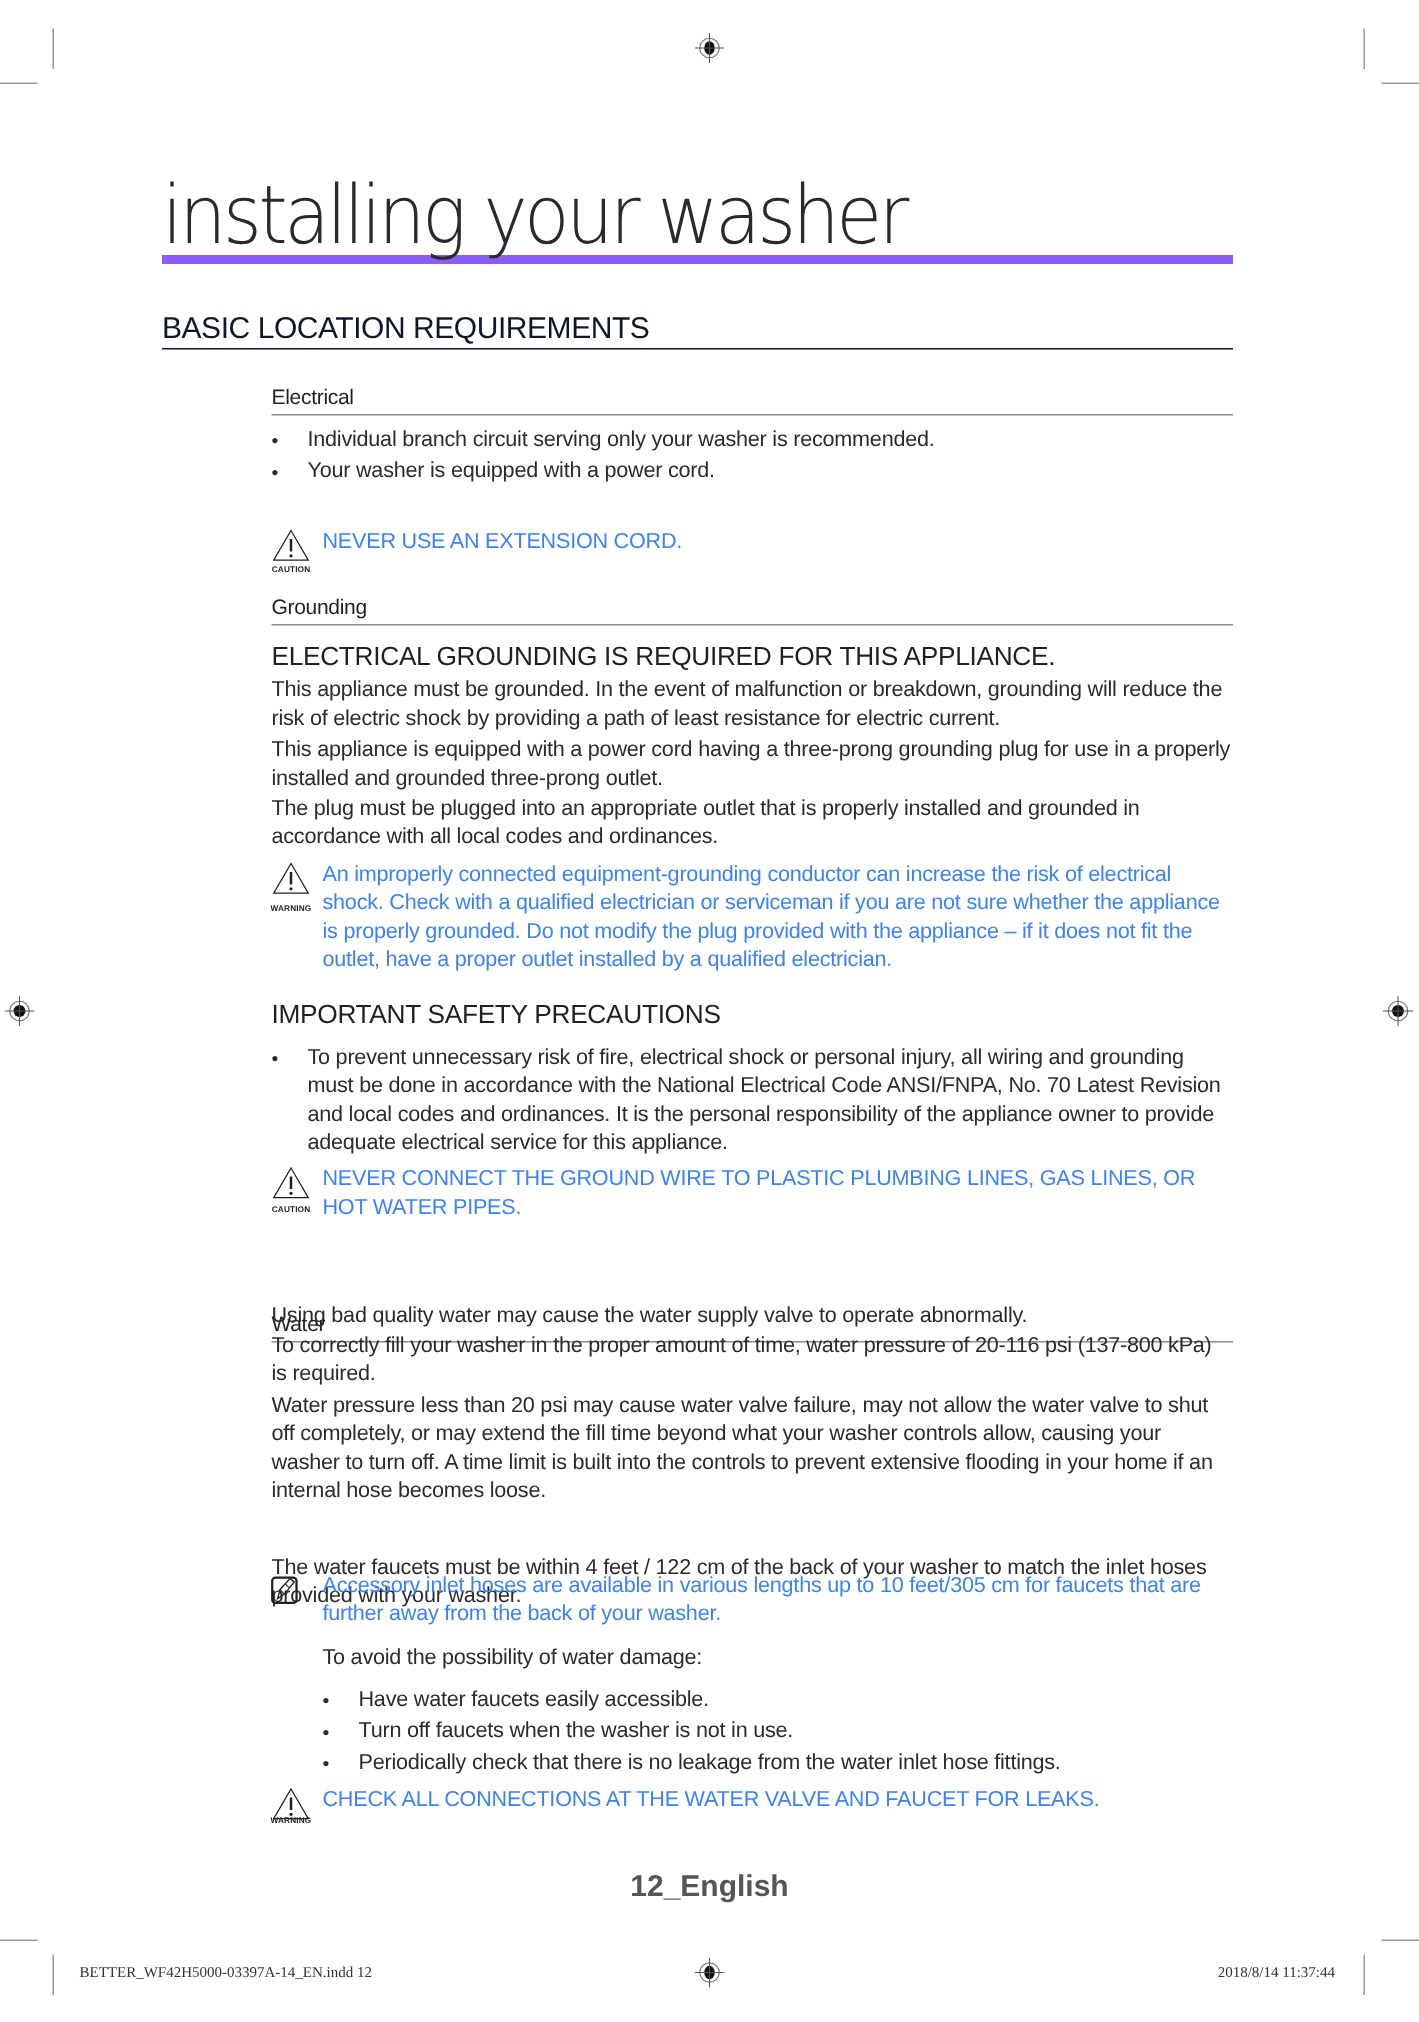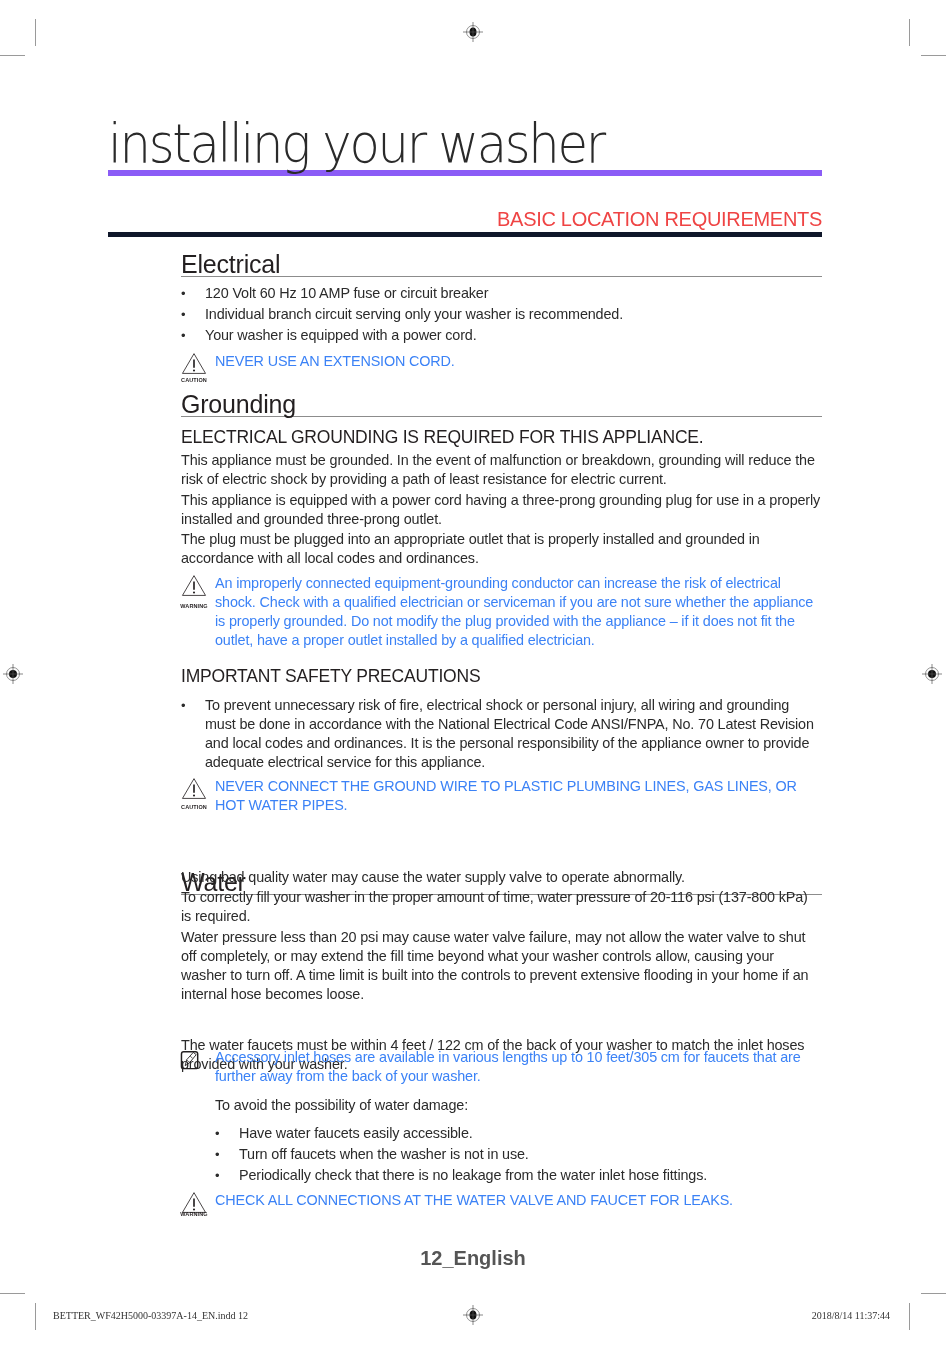--- a/index.html
+++ b/index.html
@@ -18,28 +18,27 @@
     font-size: 54px; font-weight: 300; letter-spacing: -2.5px;
     color: #231f20; line-height: 64px; height: 58px;
     border-bottom: 6px solid #8b5cf6;
     font-family: "DejaVu Sans", sans-serif; font-weight: normal;
     -webkit-text-stroke: 0;
     transform-origin: left top;
   }
   .chapter-title span { display: inline-block; transform: scaleX(0.92); transform-origin: left; font-weight: 200; color:#2a2a2a; }
   .section-title {
     position: absolute; left: 108px; top: 206px; width: 714px;
-    font-size: 20px; color: #ef4444; line-height: 26px;
-    border-bottom: 5px solid #0f172a; padding-bottom: 0;
+    font-size: 20px; color: #0f172a; line-height: 26px;
+    border-bottom: 1px solid #0f172a; padding-bottom: 0;
     letter-spacing: -0.3px;
-    text-align: right;
   }
   .sub-title {
     position: absolute; left: 181px; width: 641px;
-    font-size: 25px; line-height: 24px;
+    font-size: 14px; line-height: 24px;
     border-bottom: 1px solid #8c8c8c;
     letter-spacing: -0.2px;
   }
   .caps-head {
     position: absolute; left: 181px; width: 641px;
     font-size: 17.5px; line-height: 22px; letter-spacing: -0.2px;
   }
   .para {
     position: absolute; left: 181px; width: 640px;
     font-size: 14.4px; line-height: 19px; color: #2b2b2b;
@@ -113,21 +112,20 @@
   <line x1="10" y1="0" x2="10" y2="20" stroke="#555" stroke-width="0.7"></line>
   <line x1="0" y1="10" x2="20" y2="10" stroke="#555" stroke-width="0.7"></line>
 </svg>
 
 <div class="chapter-title"><span>installing your washer</span></div>
 
 <div class="section-title">BASIC LOCATION REQUIREMENTS</div>
 
 <div class="sub-title" style="top:252px;">Electrical</div>
 <ul class="bullets" style="top:284px;">
-  <li>120 Volt 60 Hz 10 AMP fuse or circuit breaker</li>
   <li>Individual branch circuit serving only your washer is recommended.</li>
   <li>Your washer is equipped with a power cord.</li>
 </ul>
 <div class="notice" style="top:352px;">
   <svg class="icon" viewBox="0 0 38 34" style="height:28px;">
     <path d="M19 2 L33 26 L5 26 Z" fill="none" stroke="#231f20" stroke-width="1"></path>
     <line x1="19" y1="9" x2="19" y2="19" stroke="#231f20" stroke-width="2"></line>
     <circle cx="19" cy="22.5" r="1.3" fill="#231f20"></circle>
   </svg>
   <div class="icon-label" style="top:25px;">CAUTION</div>

